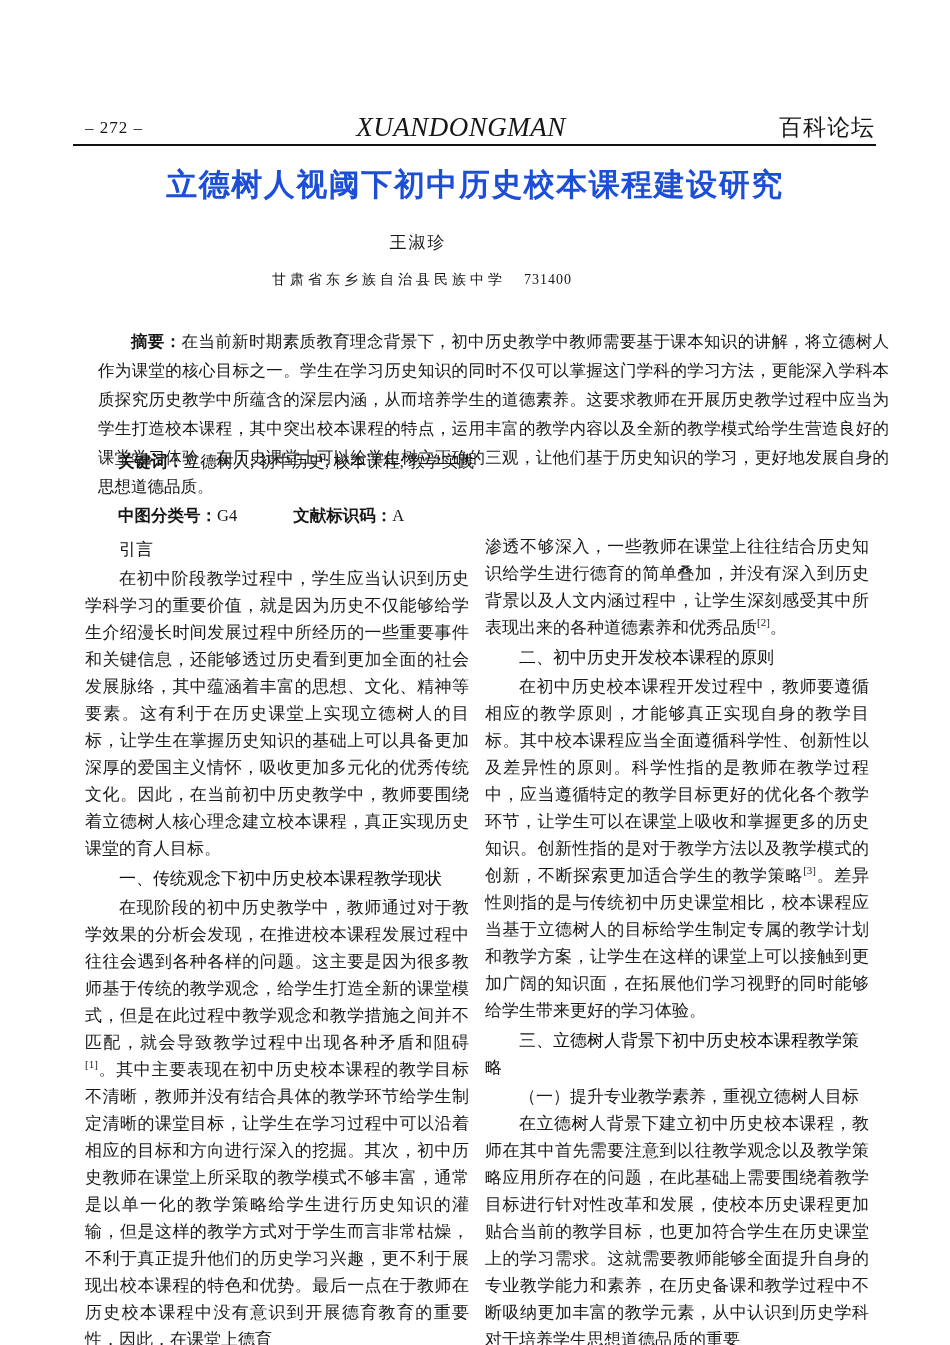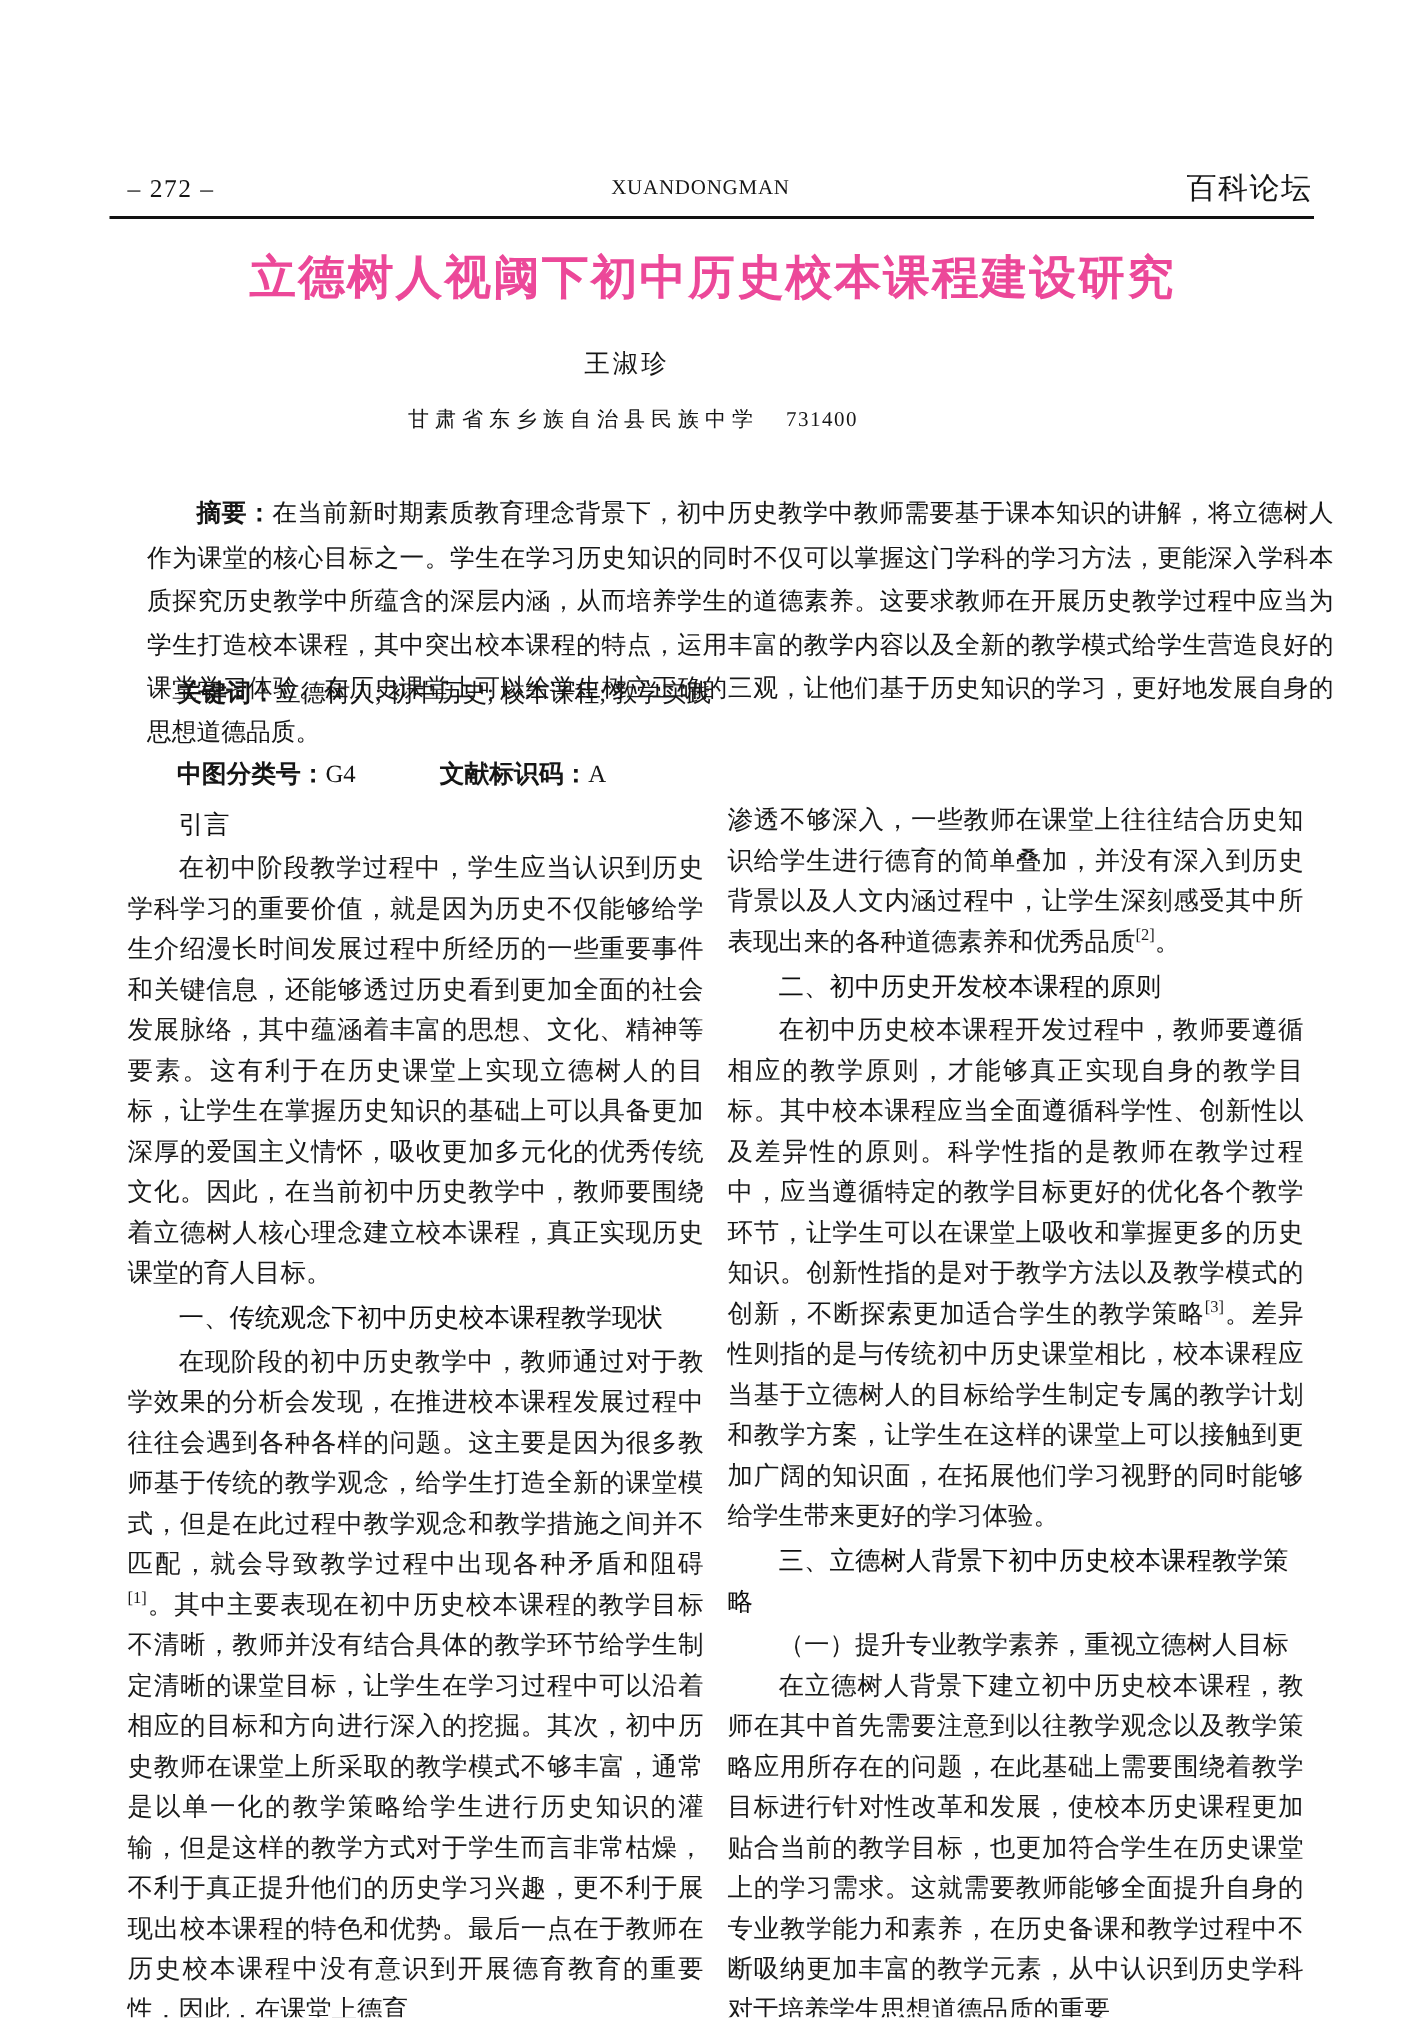--- a/index.html
+++ b/index.html
@@ -10,31 +10,31 @@
     overflow:hidden;
     color:#161616;
     font-family:"Liberation Serif","DejaVu Serif",serif;
   }
   
   .hdr{
     position:absolute;top:112px;left:85px;width:790px;
     display:flex;justify-content:space-between;align-items:center;
   }
   .hdr .pageno{font-size:17px;letter-spacing:1px;}
-  .hdr .journal{font-size:14px;letter-spacing:.5px;}
-  .hdr .colname{font-size:20px;letter-spacing:1px;}
+  .hdr .journal{font-size:27px;letter-spacing:.5px;font-style:italic;}
+  .hdr .colname{font-size:23px;letter-spacing:1px;}
   .hdr-rule{
     position:absolute;top:144px;left:73px;width:803px;height:2px;
     background:#111;
   }
   
   .title{
     position:absolute;top:164px;left:0;width:950px;
     text-align:center;font-size:31px;font-weight:bold;
-    letter-spacing:1.5px;color:#ec4899;
+    letter-spacing:1.5px;color:#1d4ed8;
   }
   .author{
     position:absolute;top:231px;left:0;width:836px;
     text-align:center;font-size:17px;letter-spacing:2px;
   }
   .affil{
     position:absolute;top:271px;left:0;width:844px;
     text-align:center;font-size:14px;letter-spacing:4px;
   }
   .affil .zip{letter-spacing:1px;margin-left:18px;}

